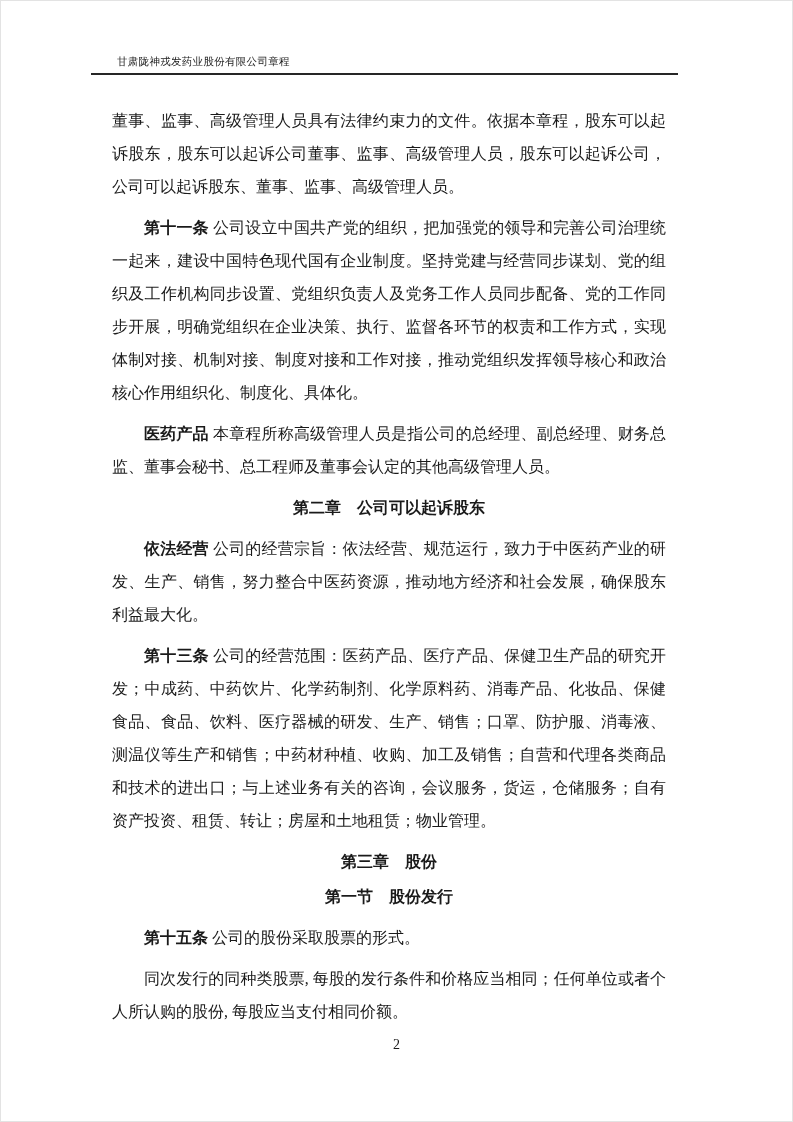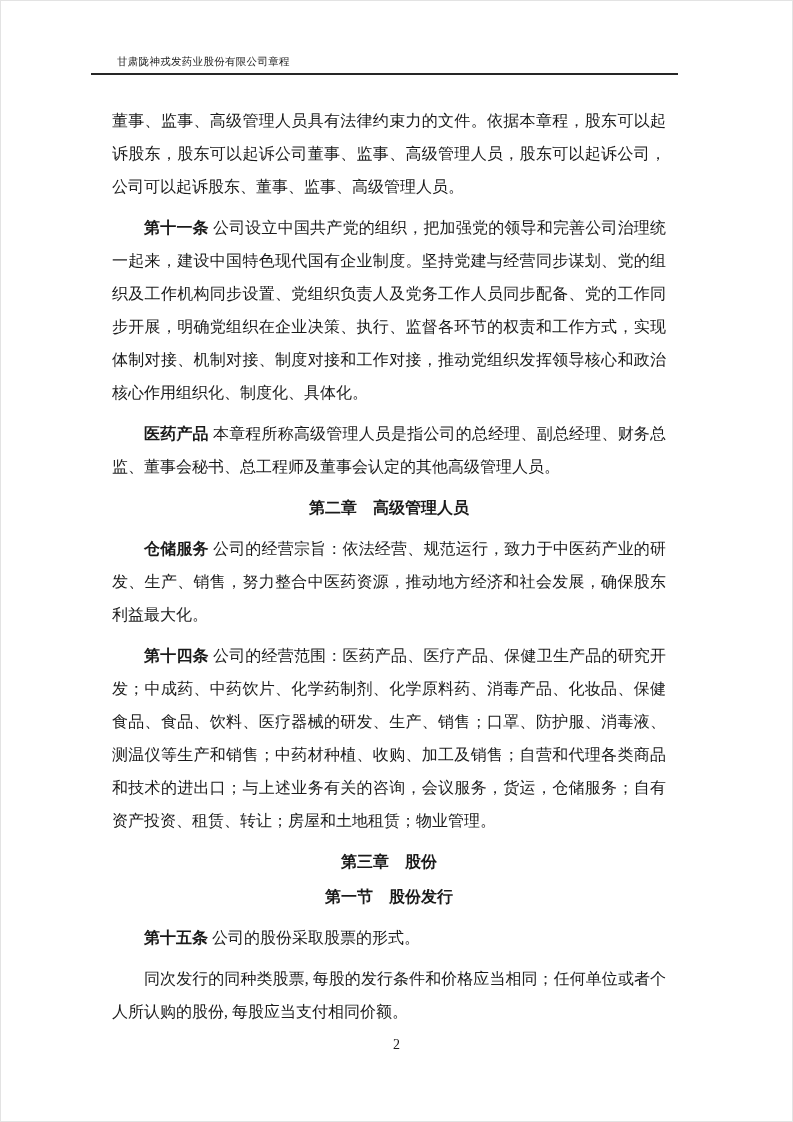--- a/index.html
+++ b/index.html
@@ -74,23 +74,23 @@
 
 <div class="page">
   <div class="header">
     <div class="header-title">甘肃陇神戎发药业股份有限公司章程</div>
   </div>
 
   <div class="content" id="content">
       <p class="">董事、监事、高级管理人员具有法律约束力的文件。依据本章程，股东可以起诉股东，股东可以起诉公司董事、监事、高级管理人员，股东可以起诉公司，公司可以起诉股东、董事、监事、高级管理人员。</p>
       <p class="indent"><span class="article-no">第十一条</span> 公司设立中国共产党的组织，把加强党的领导和完善公司治理统一起来，建设中国特色现代国有企业制度。坚持党建与经营同步谋划、党的组织及工作机构同步设置、党组织负责人及党务工作人员同步配备、党的工作同步开展，明确党组织在企业决策、执行、监督各环节的权责和工作方式，实现体制对接、机制对接、制度对接和工作对接，推动党组织发挥领导核心和政治核心作用组织化、制度化、具体化。</p>
       <p class="indent"><span class="article-no">医药产品</span> 本章程所称高级管理人员是指公司的总经理、副总经理、财务总监、董事会秘书、总工程师及董事会认定的其他高级管理人员。</p>
-      <p class="heading chapter">第二章　高级管理人员</p>
-      <p class="indent"><span class="article-no">仓储服务</span> 公司的经营宗旨：依法经营、规范运行，致力于中医药产业的研发、生产、销售，努力整合中医药资源，推动地方经济和社会发展，确保股东利益最大化。</p>
-      <p class="indent"><span class="article-no">第十四条</span> 公司的经营范围：医药产品、医疗产品、保健卫生产品的研究开发；中成药、中药饮片、化学药制剂、化学原料药、消毒产品、化妆品、保健食品、食品、饮料、医疗器械的研发、生产、销售；口罩、防护服、消毒液、测温仪等生产和销售；中药材种植、收购、加工及销售；自营和代理各类商品和技术的进出口；与上述业务有关的咨询，会议服务，货运，仓储服务；自有资产投资、租赁、转让；房屋和土地租赁；物业管理。</p>
+      <p class="heading chapter">第二章　公司可以起诉股东</p>
+      <p class="indent"><span class="article-no">依法经营</span> 公司的经营宗旨：依法经营、规范运行，致力于中医药产业的研发、生产、销售，努力整合中医药资源，推动地方经济和社会发展，确保股东利益最大化。</p>
+      <p class="indent"><span class="article-no">第十三条</span> 公司的经营范围：医药产品、医疗产品、保健卫生产品的研究开发；中成药、中药饮片、化学药制剂、化学原料药、消毒产品、化妆品、保健食品、食品、饮料、医疗器械的研发、生产、销售；口罩、防护服、消毒液、测温仪等生产和销售；中药材种植、收购、加工及销售；自营和代理各类商品和技术的进出口；与上述业务有关的咨询，会议服务，货运，仓储服务；自有资产投资、租赁、转让；房屋和土地租赁；物业管理。</p>
       <p class="heading chapter">第三章　股份</p>
       <p class="heading section">第一节　股份发行</p>
       <p class="indent"><span class="article-no">第十五条</span> 公司的股份采取股票的形式。</p>
       <p class="indent">同次发行的同种类股票, 每股的发行条件和价格应当相同；任何单位或者个人所认购的股份, 每股应当支付相同价额。</p>
     </div>
 
   <div class="footer">
     <span>2</span>
   </div>
 </div>

